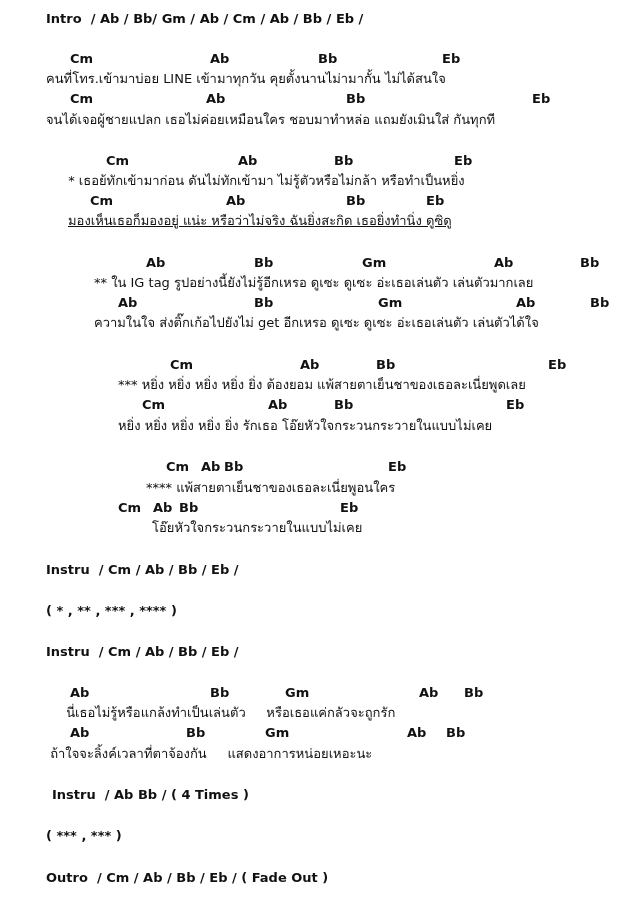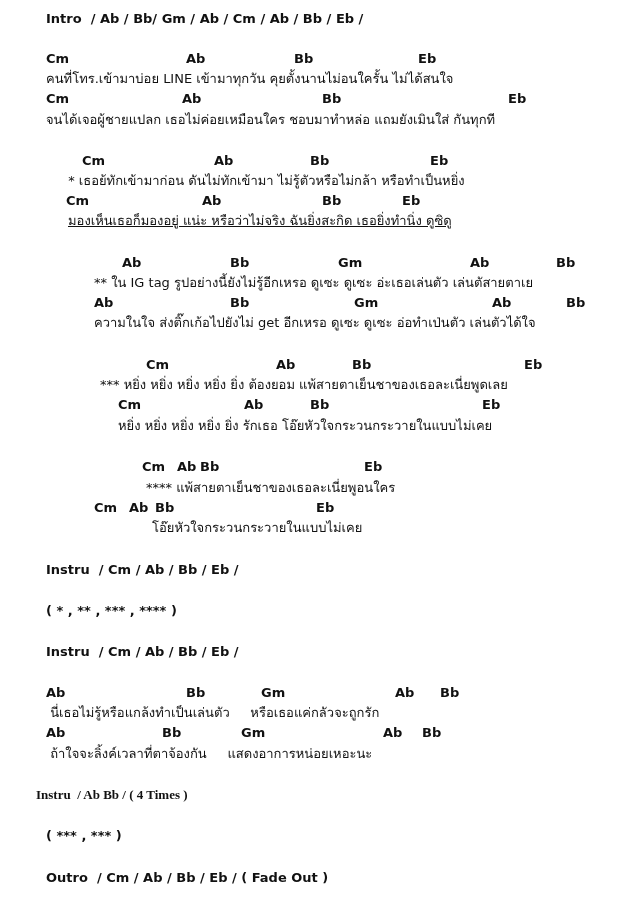--- a/index.html
+++ b/index.html
@@ -28,37 +28,38 @@
     .lyric {
       font-size: 13px;
       font-weight: normal;
     }
     .chord {
       position: absolute;
       font-weight: bold;
       font-size: 13px;
       white-space: pre;
       line-height: 16px;
+      margin-left: 24px;
     }
   </style>
 </head>
 <body>
 
 <div>
 
   <div class="line bold" style="left:46px; top:11px;text-align:center;">Intro  / Ab / Bb/ Gm / Ab / Cm / Ab / Bb / Eb /</div>
 
   <div>
     <div style="position:absolute; left:0; top:51px; width:620px; height:16px;">
       <span class="chord" style="left:46px;">Cm</span>
       <span class="chord" style="left:186px;">Ab</span>
       <span class="chord" style="left:294px;">Bb</span>
       <span class="chord" style="left:418px;">Eb</span>
     </div>
-    <div class="line lyric" style="left:46px; top:71px;">คนที่โทร.เข้ามาบ่อย LINE เข้ามาทุกวัน คุยตั้งนานไม่อนใครั้น ไม่ได้สนใจ</div>
+    <div class="line lyric" style="left:46px; top:71px;">คนที่โทร.เข้ามาบ่อย LINE เข้ามาทุกวัน คุยตั้งนานไม่ามากั้น ไม่ได้สนใจ</div>
 
     <div style="position:absolute; left:0; top:91px; width:620px; height:16px;">
       <span class="chord" style="left:46px;">Cm</span>
       <span class="chord" style="left:182px;">Ab</span>
       <span class="chord" style="left:322px;">Bb</span>
       <span class="chord" style="left:508px;">Eb</span>
     </div>
     <div class="line lyric" style="left:46px; top:112px;">จนได้เจอผู้ชายแปลก เธอไม่ค่อยเหมือนใคร ชอบมาทำหล่อ แถมยังเมินใส่ กันทุกที</div>
   </div>
 
@@ -81,40 +82,40 @@
   </div>
 
   <div>
     <div style="position:absolute; left:0; top:255px; width:620px; height:16px;">
       <span class="chord" style="left:122px;">Ab</span>
       <span class="chord" style="left:230px;">Bb</span>
       <span class="chord" style="left:338px;">Gm</span>
       <span class="chord" style="left:470px;">Ab</span>
       <span class="chord" style="left:556px;">Bb</span>
     </div>
-    <div class="line lyric" style="left:94px; top:275px;">** ใน IG tag รูปอย่างนี้ยังไม่รู้อีกเหรอ ดูเซะ ดูเซะ อ่ะเธอเล่นตัว เล่นตัสายตาเย</div>
+    <div class="line lyric" style="left:94px; top:275px;">** ใน IG tag รูปอย่างนี้ยังไม่รู้อีกเหรอ ดูเซะ ดูเซะ อ่ะเธอเล่นตัว เล่นตัวมากเลย</div>
 
     <div style="position:absolute; left:0; top:295px; width:620px; height:16px;">
       <span class="chord" style="left:94px;">Ab</span>
       <span class="chord" style="left:230px;">Bb</span>
       <span class="chord" style="left:354px;">Gm</span>
       <span class="chord" style="left:492px;">Ab</span>
       <span class="chord" style="left:566px;">Bb</span>
     </div>
-    <div class="line lyric" style="left:94px; top:315px;">ความในใจ ส่งติ๊กเก้อไปยังไม่ get อีกเหรอ ดูเซะ ดูเซะ อ่อทำเป่นตัว เล่นตัวได้ใจ</div>
+    <div class="line lyric" style="left:94px; top:315px;">ความในใจ ส่งติ๊กเก้อไปยังไม่ get อีกเหรอ ดูเซะ ดูเซะ อ่ะเธอเล่นตัว เล่นตัวได้ใจ</div>
   </div>
 
   <div>
     <div style="position:absolute; left:0; top:357px; width:620px; height:16px;">
       <span class="chord" style="left:146px;">Cm</span>
       <span class="chord" style="left:276px;">Ab</span>
       <span class="chord" style="left:352px;">Bb</span>
       <span class="chord" style="left:524px;">Eb</span>
     </div>
-    <div class="line lyric" style="left:100px; top:377px;">*** หยิ่ง หยิ่ง หยิ่ง หยิ่ง ยิ่ง ต้องยอม แพ้สายตาเย็นชาของเธอละเนี่ยพูดเลย</div>
+    <div class="line lyric" style="left:118px; top:377px;">*** หยิ่ง หยิ่ง หยิ่ง หยิ่ง ยิ่ง ต้องยอม แพ้สายตาเย็นชาของเธอละเนี่ยพูดเลย</div>
 
     <div style="position:absolute; left:0; top:397px; width:620px; height:16px;">
       <span class="chord" style="left:118px;">Cm</span>
       <span class="chord" style="left:244px;">Ab</span>
       <span class="chord" style="left:310px;">Bb</span>
       <span class="chord" style="left:482px;">Eb</span>
     </div>
     <div class="line lyric" style="left:118px; top:418px;">หยิ่ง หยิ่ง หยิ่ง หยิ่ง ยิ่ง รักเธอ โอ๊ยหัวใจกระวนกระวายในแบบไม่เคย</div>
   </div>
 
@@ -141,29 +142,29 @@
   <div class="line bold" style="left:46px; top:644px;">Instru  / Cm / Ab / Bb / Eb /</div>
 
   <div>
     <div style="position:absolute; left:0; top:685px; width:620px; height:16px;">
       <span class="chord" style="left:46px;">Ab</span>
       <span class="chord" style="left:186px;">Bb</span>
       <span class="chord" style="left:261px;">Gm</span>
       <span class="chord" style="left:395px;">Ab</span>
       <span class="chord" style="left:440px;">Bb</span>
     </div>
-    <div class="line lyric" style="left:46px; top:705px;"> นี่เธอไม่รู้หรือแกล้งทำเป็นเล่นตัว     หรือเธอแค่กลัวจะถูกรัก</div>
+    <div class="line lyric" style="left:62px; top:705px;"> นี่เธอไม่รู้หรือแกล้งทำเป็นเล่นตัว     หรือเธอแค่กลัวจะถูกรัก</div>
 
     <div style="position:absolute; left:0; top:725px; width:620px; height:16px;">
       <span class="chord" style="left:46px;">Ab</span>
       <span class="chord" style="left:162px;">Bb</span>
       <span class="chord" style="left:241px;">Gm</span>
       <span class="chord" style="left:383px;">Ab</span>
       <span class="chord" style="left:422px;">Bb</span>
     </div>
     <div class="line lyric" style="left:46px; top:746px;"> ถ้าใจจะลิ้งค์เวลาที่ตาจ้องกัน     แสดงอาการหน่อยเหอะนะ</div>
   </div>
 
-  <div class="line bold" style="left:36px; top:787px;font-family:Liberation Serif, serif;">Instru  / Ab Bb / ( 4 Times )</div>
+  <div class="line bold" style="left:52px; top:787px;">Instru  / Ab Bb / ( 4 Times )</div>
   <div class="line bold" style="left:46px; top:828px;">( *** , *** )</div>
   <div class="line bold" style="left:46px; top:870px;">Outro  / Cm / Ab / Bb / Eb / ( Fade Out )</div>
 
 </div>
 
 </body></html>

